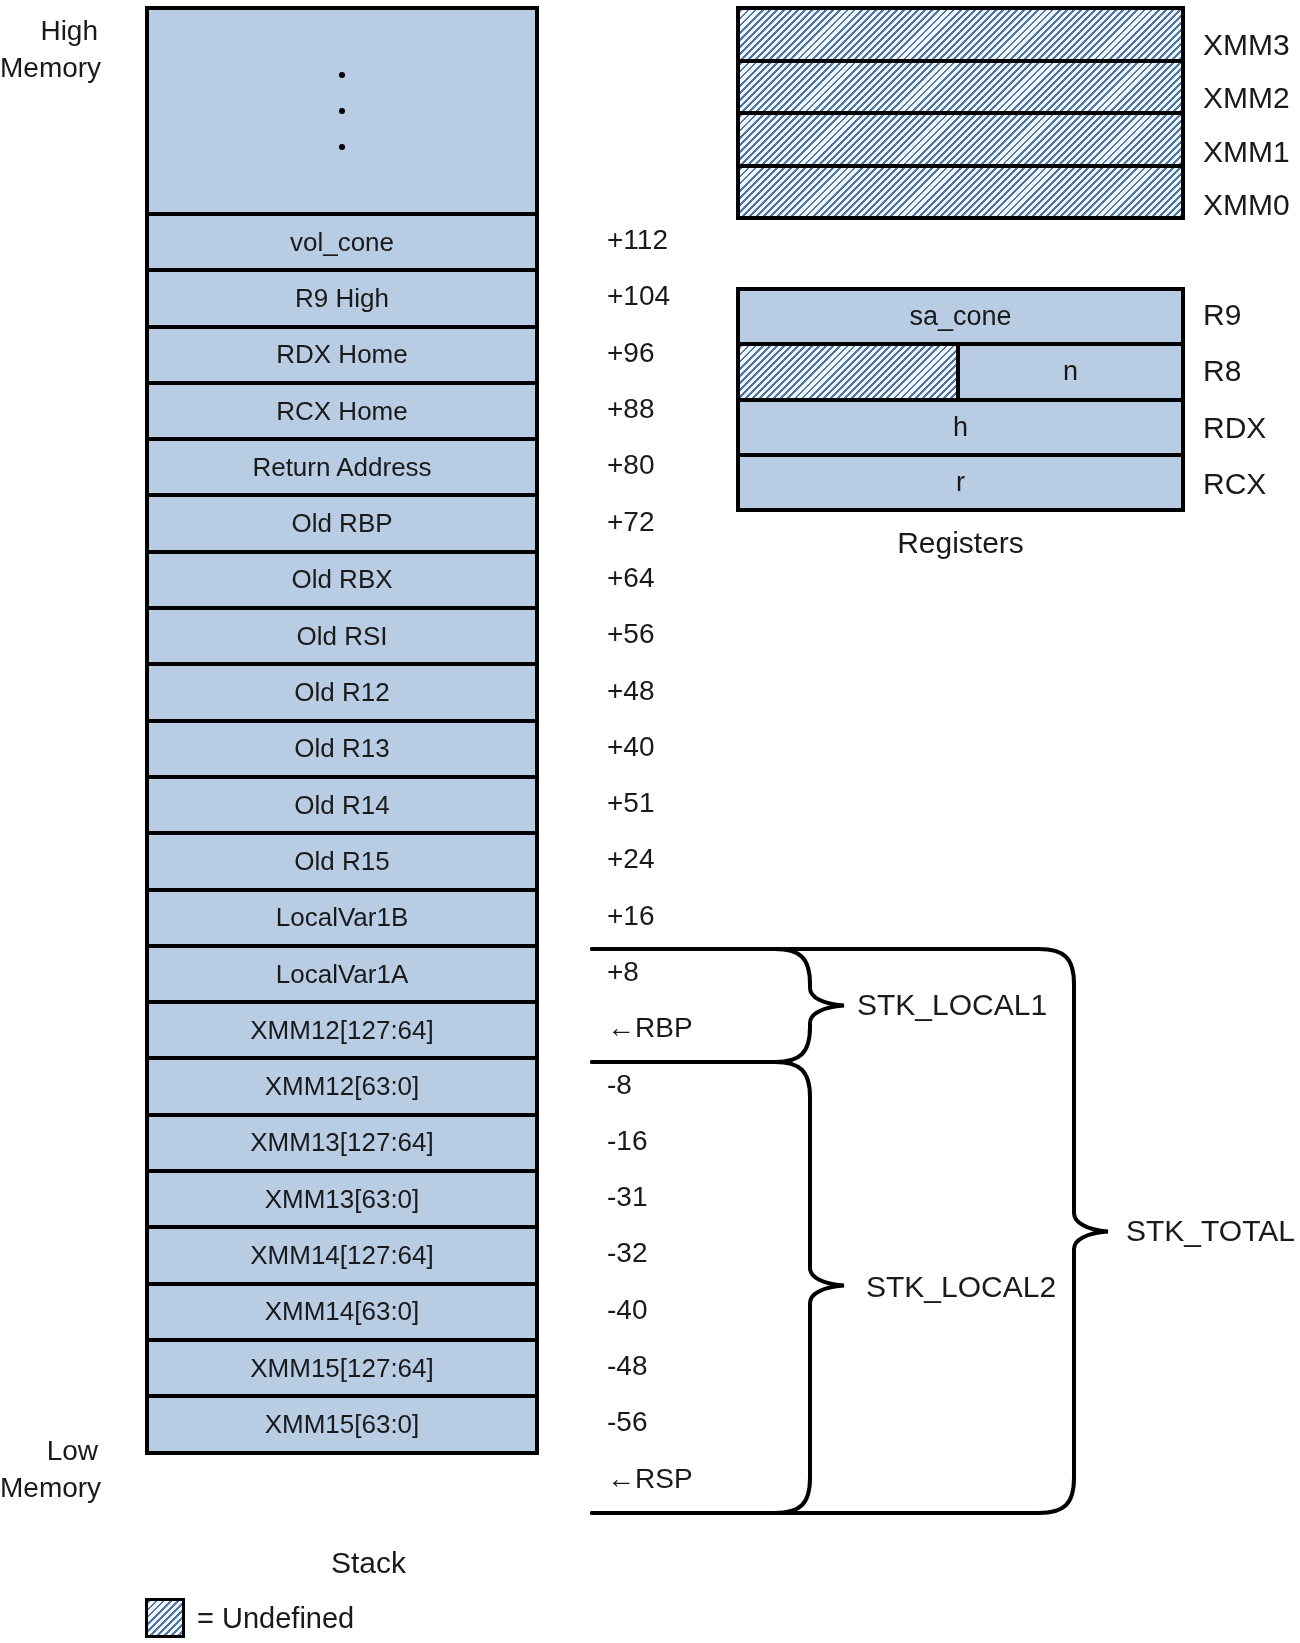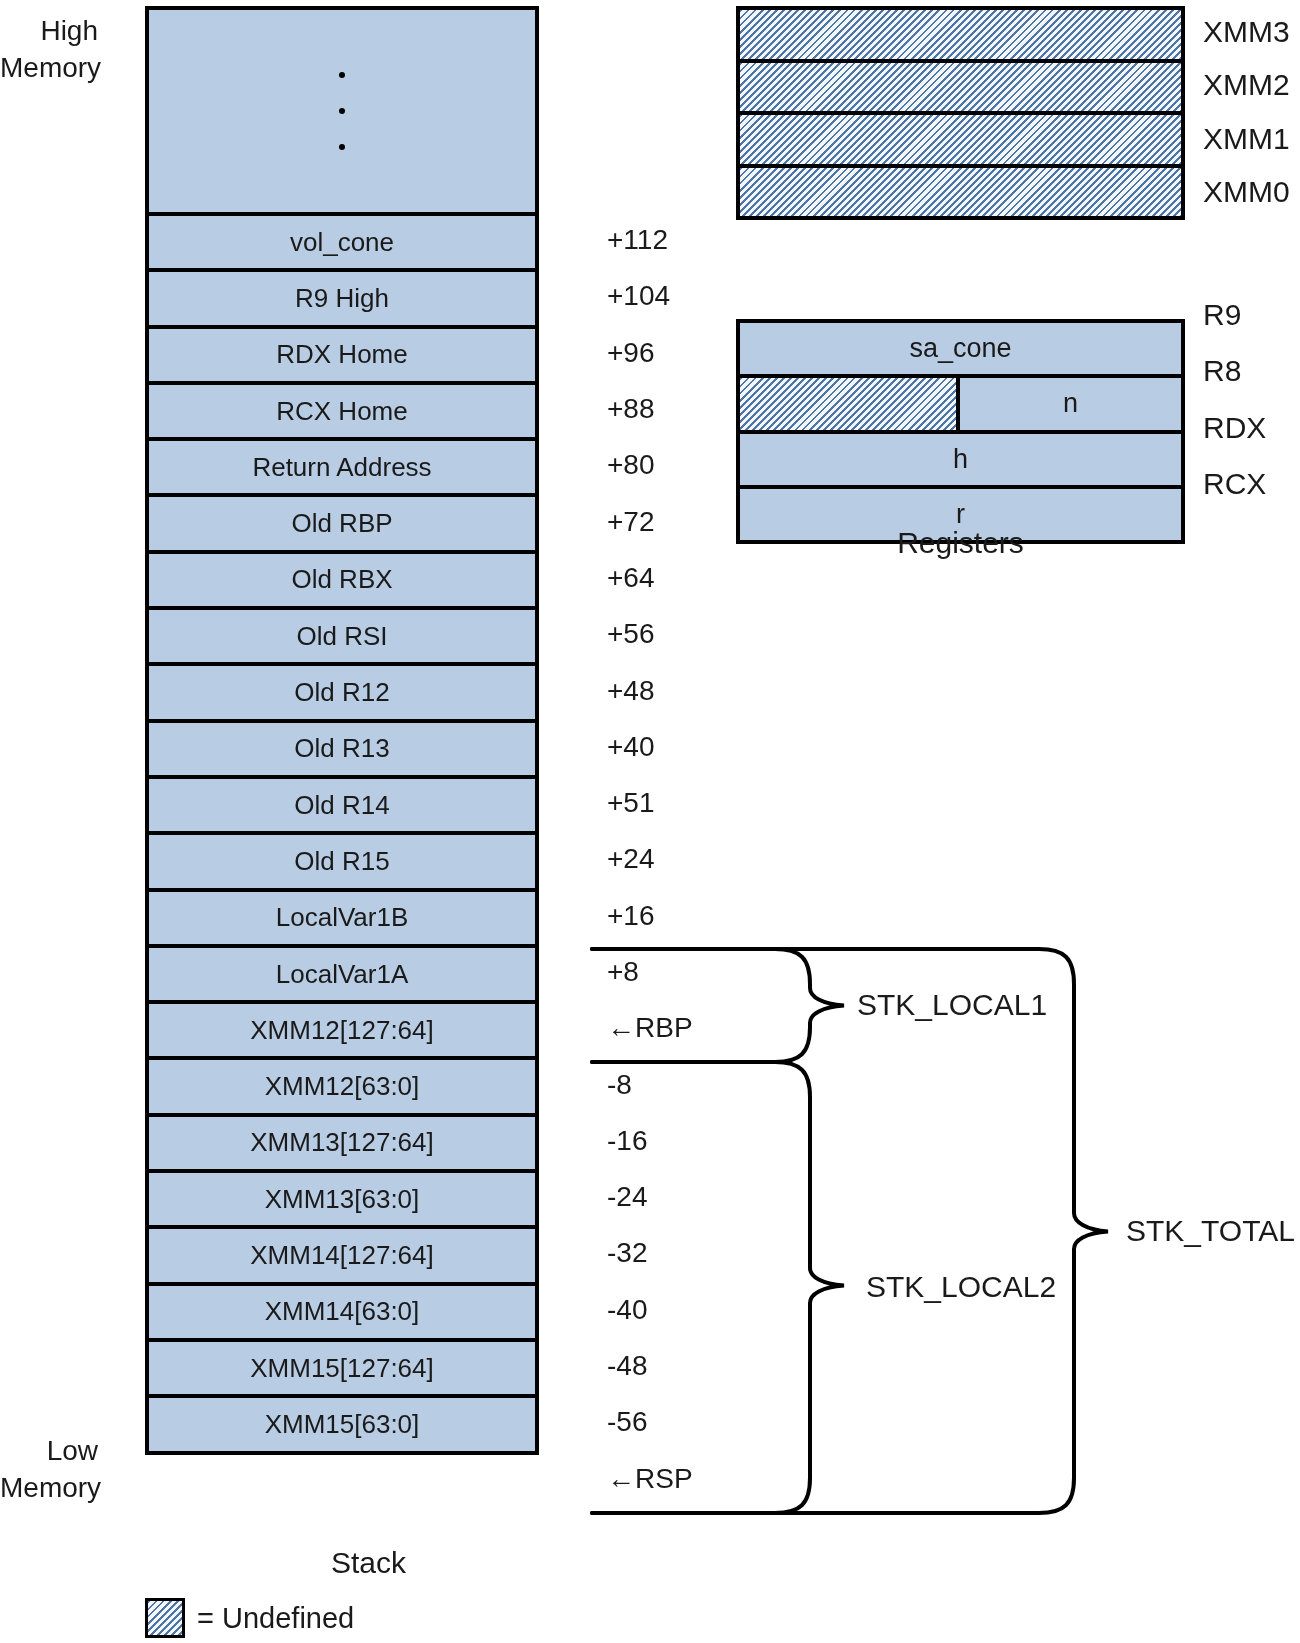--- a/index.html
+++ b/index.html
@@ -38,41 +38,41 @@
   }
 
   
   .reg-box{
     position:absolute;left:736px;width:449px;
     border:4px solid var(--line);box-sizing:border-box;
     background:var(--cell-fill);
     display:flex;flex-direction:column;
   }
   .xmm-box{top:6px;height:214px;}
-  .gpr-box{top:287px;height:225px;margin-top:32px;}
+  .gpr-box{top:287px;height:225px;}
   .reg-row{
     flex:1;border-top:4px solid var(--line);box-sizing:border-box;
     display:flex;align-items:center;justify-content:center;
     font-size:27px;
   }
   .reg-row:first-child{border-top:none;}
   .hatched{
     background:repeating-linear-gradient(135deg,
       var(--hatch-stripe) 0px, var(--hatch-stripe) 2px,
       var(--hatch-bg) 2px, var(--hatch-bg) 5px);
   }
   .split-left{
     width:220px;align-self:stretch;
     border-right:4px solid var(--line);box-sizing:border-box;
   }
   .split-right{flex:1;display:flex;align-items:center;justify-content:center;}
 
   
   .reg-names{position:absolute;left:1203px;width:95px;display:flex;flex-direction:column;}
-  .xmm-names{top:5px;height:214px;}
+  .xmm-names{top:18px;height:214px;}
   .gpr-names{top:287px;height:225px;}
   .reg-name{flex:1;display:flex;align-items:center;font-size:30px;}
 
   
   .caption{position:absolute;text-align:center;font-size:30px;}
   .stack-caption{left:145px;top:1546px;width:447px;}
   .registers-caption{left:736px;top:526px;width:449px;}
   .mem-label{
     position:absolute;left:0;width:98px;text-align:right;
     font-size:28px;line-height:37px;
@@ -278,21 +278,21 @@
 
       <div class="offset-item">
         <span>-8</span>
       </div>
 
       <div class="offset-item">
         <span>-16</span>
       </div>
 
       <div class="offset-item">
-        <span>-24</span>
+        <span>-31</span>
       </div>
 
       <div class="offset-item">
         <span>-32</span>
       </div>
 
       <div class="offset-item">
         <span>-40</span>
       </div>
 

